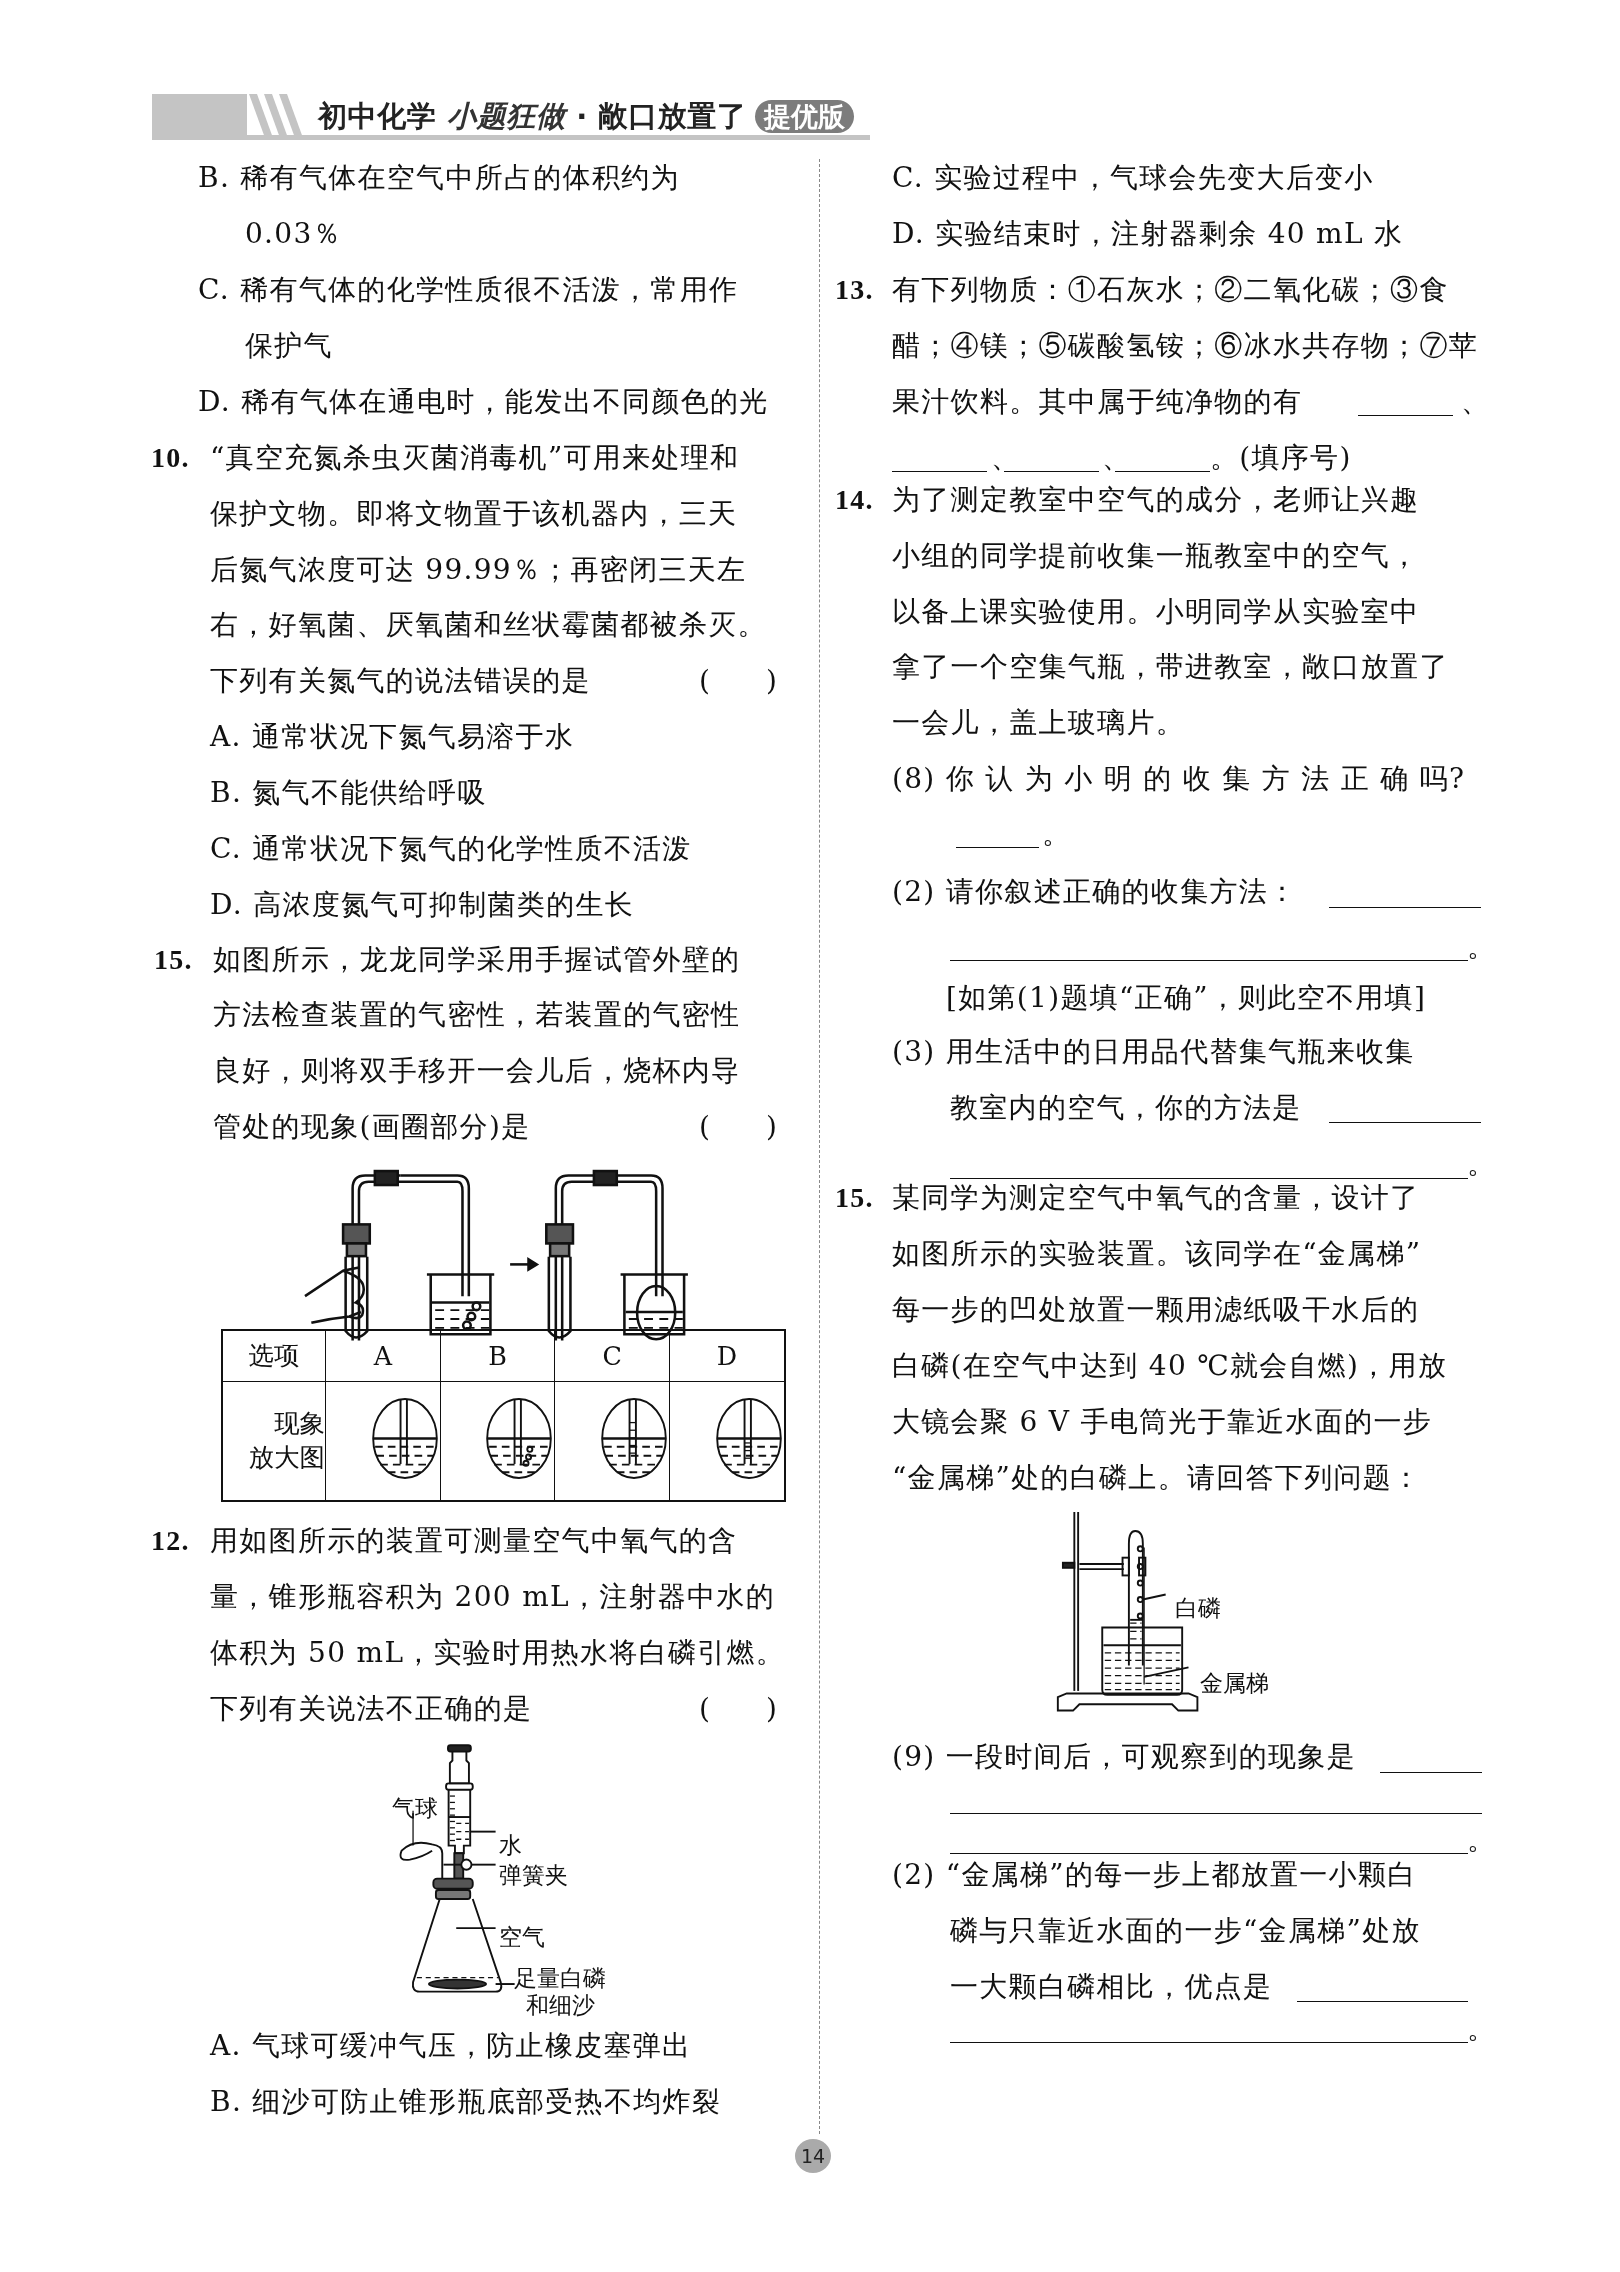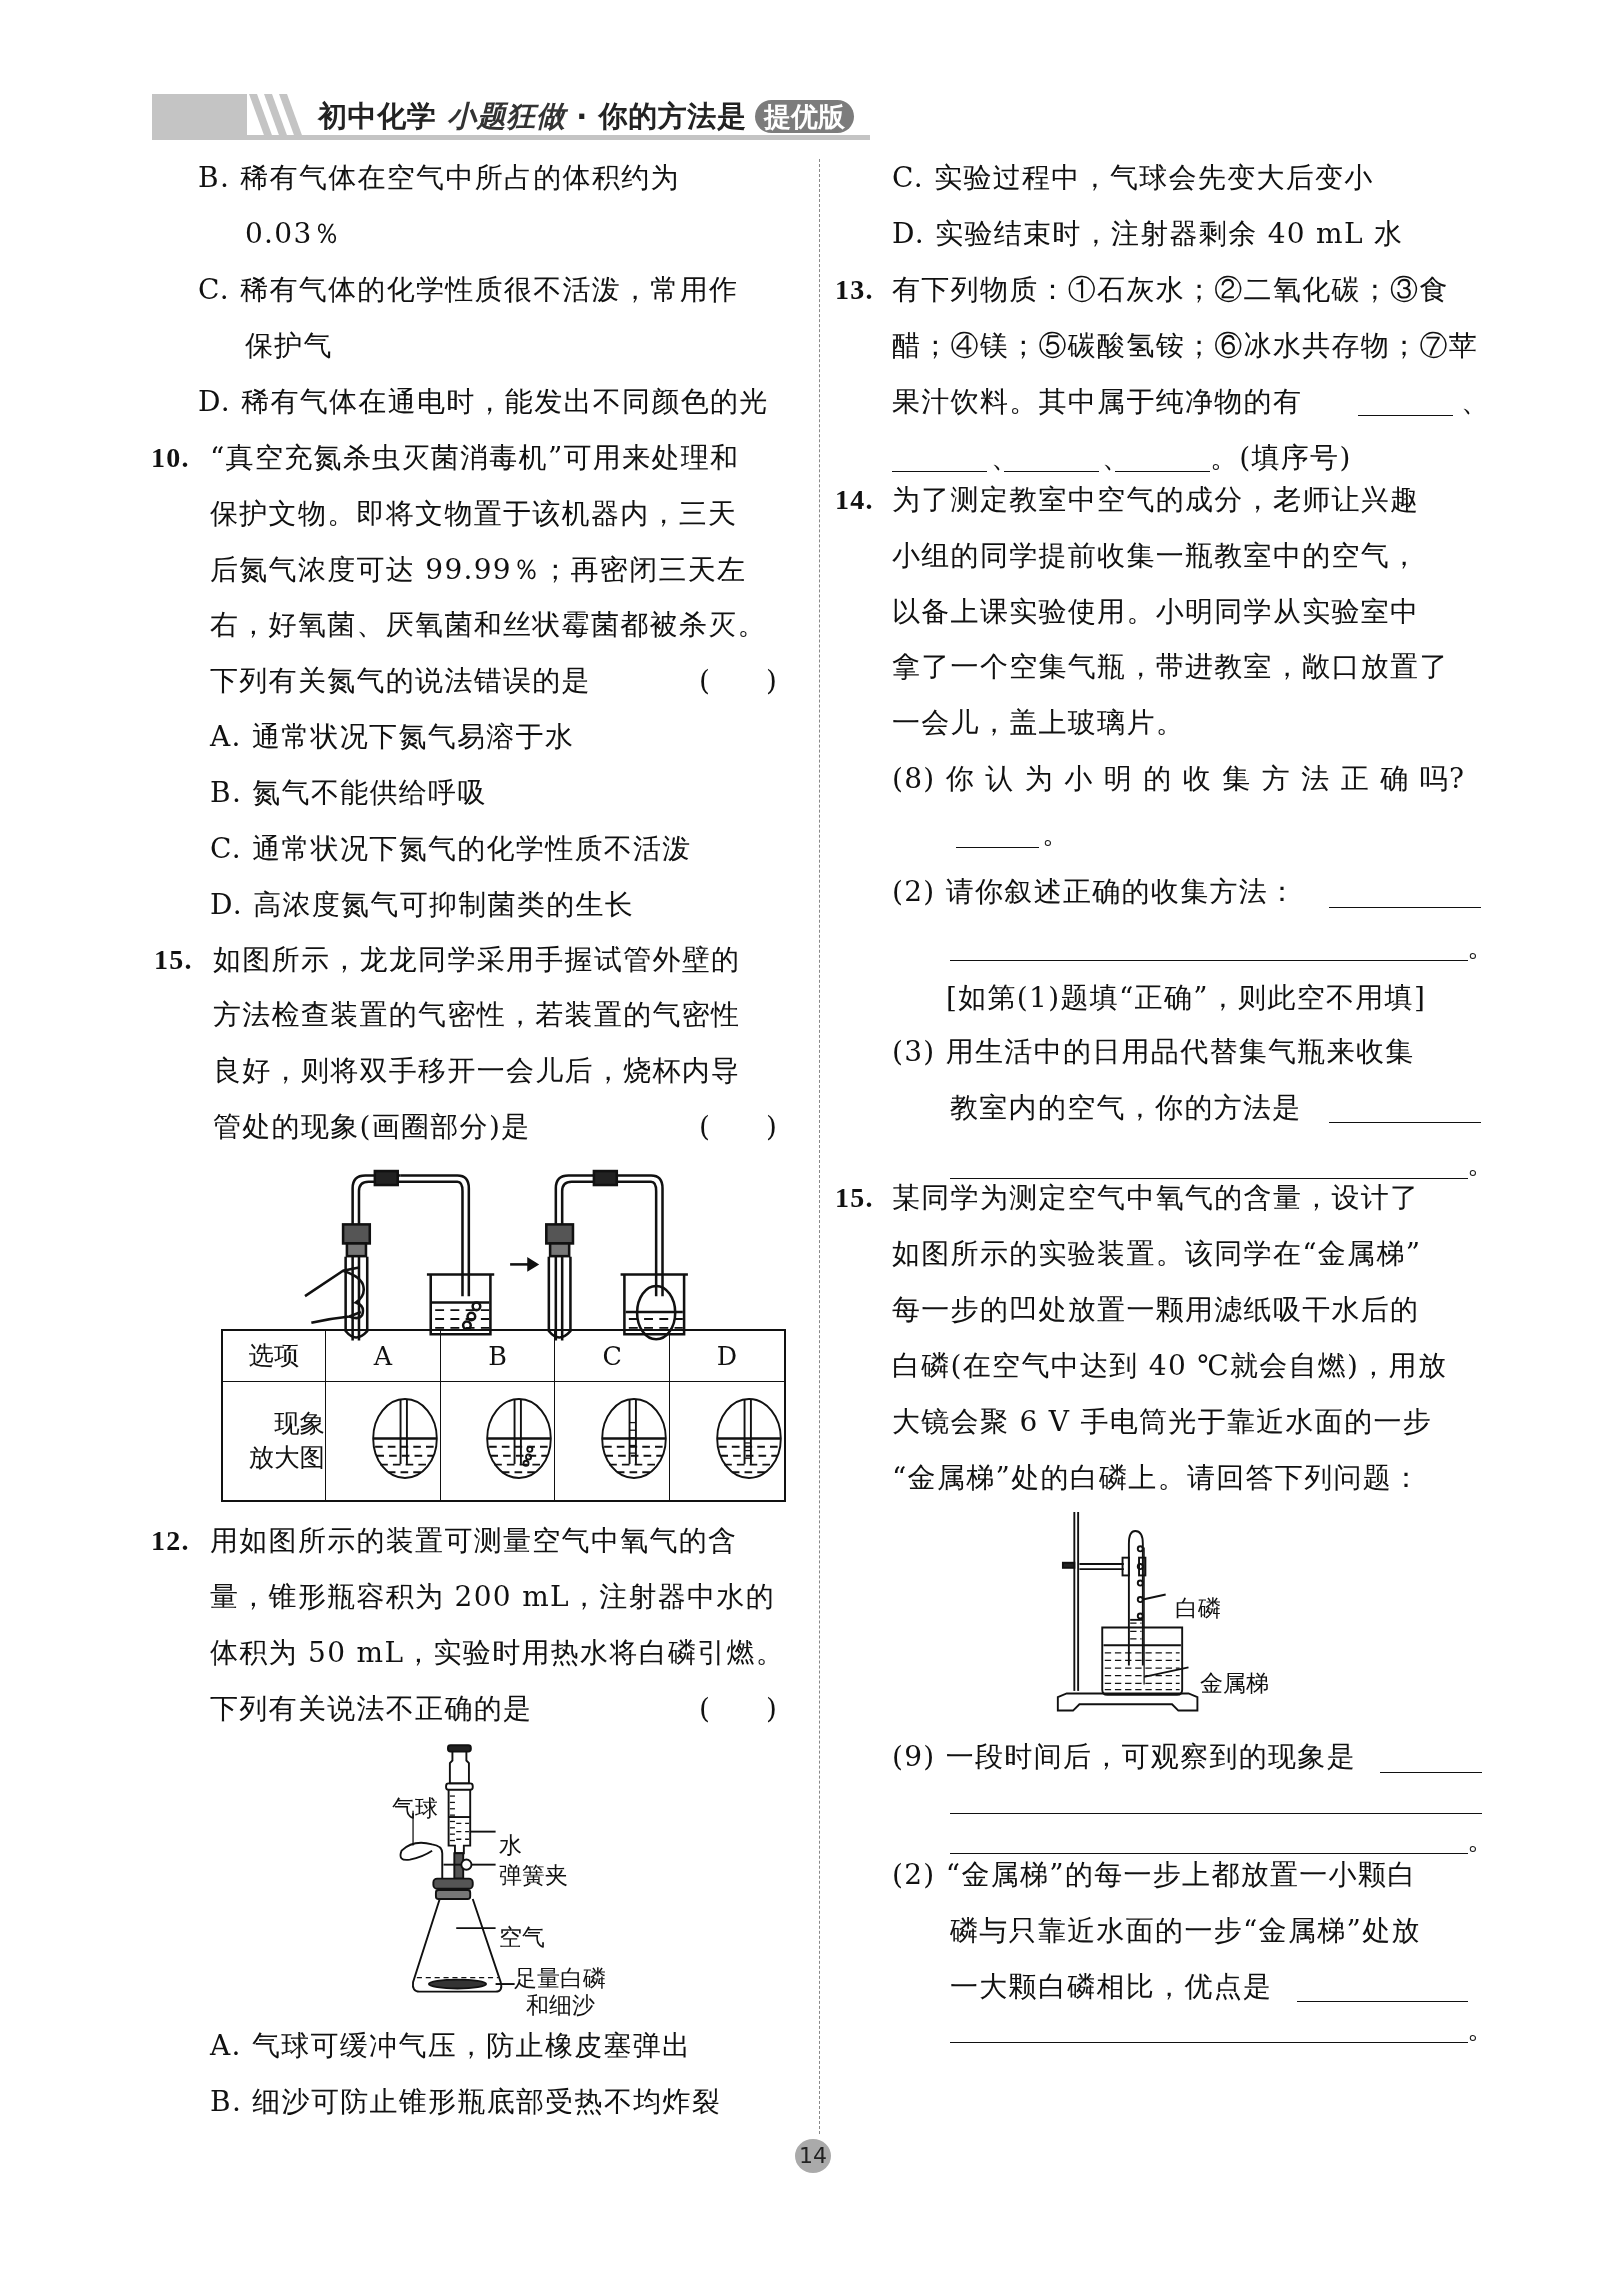--- a/index.html
+++ b/index.html
@@ -22,36 +22,36 @@
   .uline { position:absolute; height:0; border-top:1.3px solid #111; }
   .dot { position:absolute; font-size:28px; line-height:33px; }
   
   #tbl { position:absolute; left:221px; top:1329px; width:565px; border-collapse:collapse; font-size:25.4px; }
   #tbl td { border:1.3px solid #111; text-align:center; vertical-align:middle; padding:0; }
   #tbl tr.r1 td { height:50px; }
   #tbl tr.r2 td { height:118px;text-align:right; }
   #tbl { border:2.5px solid #111; }
   .fig-label { position:absolute; font-size:23px; line-height:25.4px; white-space:nowrap;margin-top:10px; }
   #pagenum { left:795px; top:2139px; width:36px; height:34px; border-radius:50%; background:#aaa; color:#222;
-             font-family:"DejaVu Sans","Liberation Sans",sans-serif; font-size:22px; text-align:center; line-height:34px; }
+             font-family:"DejaVu Sans","Liberation Sans",sans-serif; font-size:19px; text-align:center; line-height:34px; }
   svg { position:absolute; overflow:visible; }
 </style>
 </head>
 <body>
 
 <div class="abs" id="hdr-gray"></div>
 <div class="stripe" style="left:249px"></div>
 <div class="stripe" style="left:264px"></div>
 <div class="stripe" style="left:279px"></div>
 <div class="abs" id="hdr-bar"></div>
 <div class="abs" id="hdr-title">
   <span>初中化学</span>
   <span class="brand">小题狂做</span>
   <span>·</span>
-  <span>你的方法是</span>
+  <span>敞口放置了</span>
   <span>·</span>
   <span>HJ版</span>
 </div>
 <div class="abs" id="hdr-badge">提优版</div>
 
 <div class="abs" id="divider"></div>
 
 <div class="line" style="left:198px;top:161px">B.  稀有气体在空气中所占的体积约为</div>
 <div class="line" style="left:245px;top:217px">0.03％</div>
 <div class="line" style="left:198px;top:273px">C.  稀有气体的化学性质很不活泼，常用作</div>

